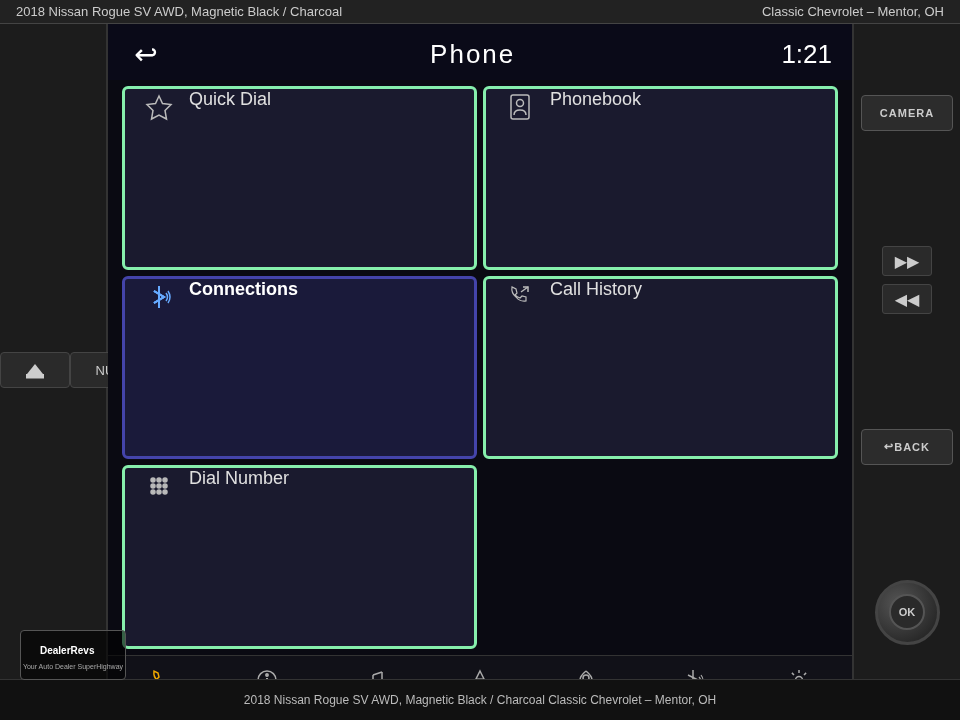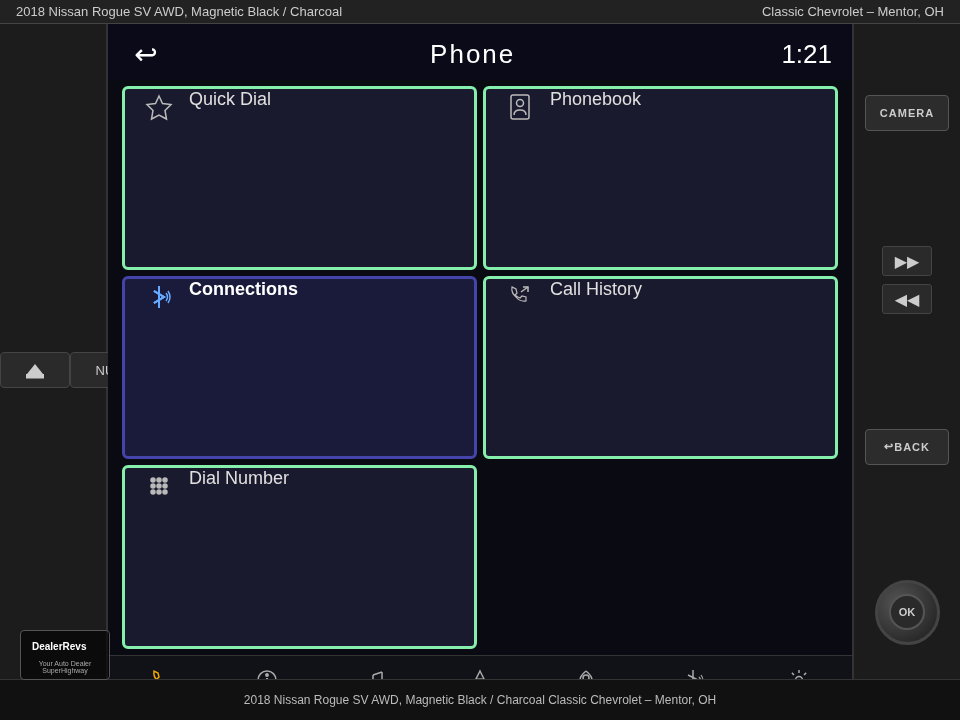--- a/index.html
+++ b/index.html
@@ -235,21 +235,21 @@
       background: #1c1c1c;
       display: flex;
       flex-direction: column;
       align-items: center;
       justify-content: space-around;
       padding: 14px 0;
       border-left: 2px solid #333;
     }
 
     .right-btn {
-      width: 84px;
+      width: 92px;
       height: 36px;
       background: #2c2c2c;
       border: 1px solid #555;
       border-radius: 4px;
       display: flex;
       align-items: center;
       justify-content: center;
       color: #ccc;
       font-size: 11px;
       cursor: pointer;
@@ -314,21 +314,21 @@
       font-size: 12px;
       text-align: center;
       padding: 13px;
       border-top: 1px solid #333;
     }
 
     .watermark {
       position: absolute;
       bottom: 40px;
       left: 20px;
-      width: 90px;
+      width: 106px;
       height: 50px;
       background: rgba(0,0,0,0.6);
       border: 1px solid #555;
       border-radius: 4px;
       display: flex;
       flex-direction: column;
       align-items: center;
       justify-content: center;
       z-index: 10;
     }

